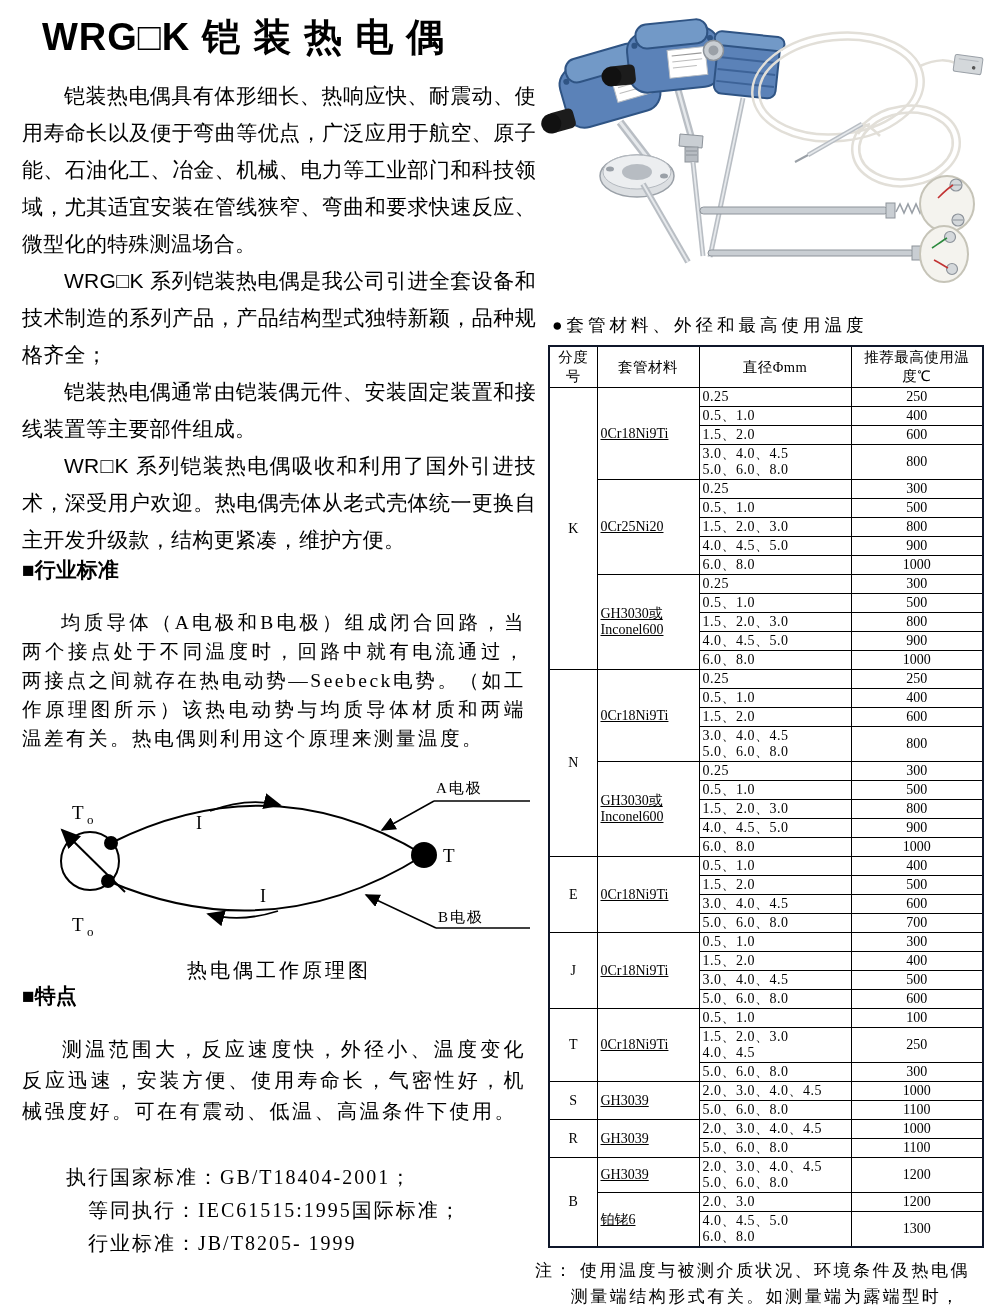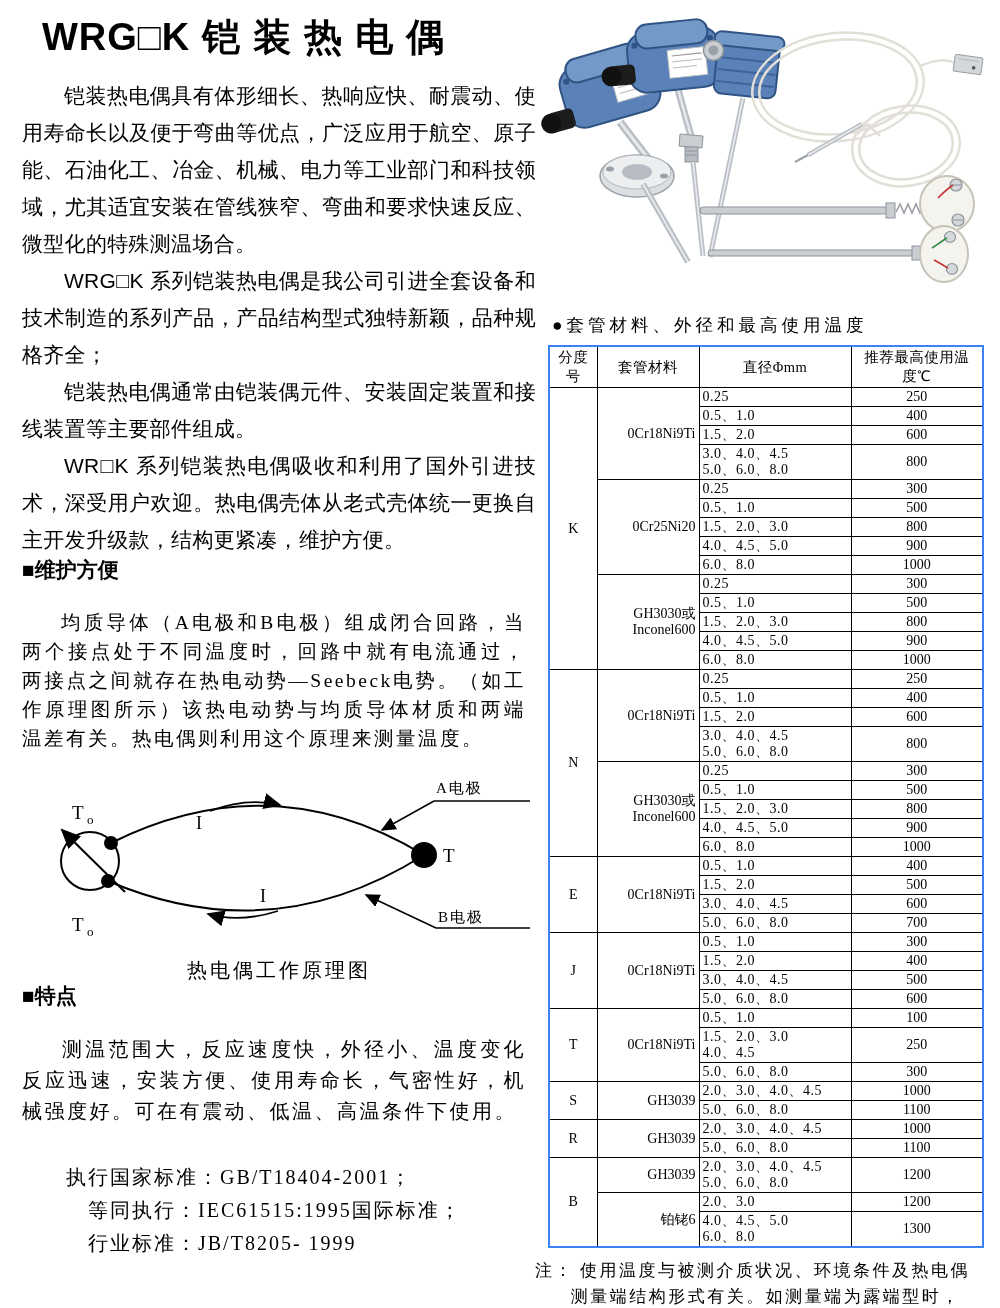--- a/index.html
+++ b/index.html
@@ -30,48 +30,48 @@
   .spec-line { line-height:33px; white-space:nowrap; }
   .spec-line.l1 { margin-left:44px; }
   .spec-line.l2 { margin-left:66px; }
 
   
   .product-photo { position:absolute; left:540px; top:14px; }
   .right-col { position:absolute; left:548px; top:314px; width:452px; }
   .tbl-title { font-family:"Liberation Serif", serif; font-size:17.5px; font-weight:normal;
                letter-spacing:4px; line-height:22px; margin:0 0 9px 4px; white-space:nowrap; }
   table.mat { border-collapse:collapse; width:434px; table-layout:fixed;
-              border:2px solid #3b82f6; }
+              border:2px solid #0f172a; }
   table.mat th, table.mat td { border:1px solid #000; font-family:"Liberation Serif", serif;
               padding:1px 3px; }
   table.mat th { font-size:14.5px; height:27px; font-weight:normal; letter-spacing:0.5px; }
   table.mat td { font-size:14px; line-height:16px; }
   td.c-grade { text-align:center; }
-  td.c-mat   { text-align:right; font-size:13.5px; }
+  td.c-mat   { text-align:left; font-size:13.5px;text-decoration:underline; }
   td.c-dia   { text-align:left; padding-left:5px; letter-spacing:0.5px; }
   td.c-temp  { text-align:center; }
   .note { margin:10px 0 0 -13px; font-family:"Liberation Serif", serif;
           font-size:17px; letter-spacing:2.5px; line-height:26px; }
   .note .ind { padding-left:2.1em; }
   .note-prefix { margin-right:6px; }
 </style>
 </head>
 <body>
 
 <div class="page">
 
   <div class="left-col">
     <h1 class="title"><span>WRG□K</span><span class="cjk">铠装热电偶</span></h1>
 
     <p class="intro">铠装热电偶具有体形细长、热响应快、耐震动、使用寿命长以及便于弯曲等优点，广泛应用于航空、原子能、石油化工、冶金、机械、电力等工业部门和科技领域，尤其适宜安装在管线狭窄、弯曲和要求快速反应、微型化的特殊测温场合。</p>
     <p class="intro">WRG□K 系列铠装热电偶是我公司引进全套设备和技术制造的系列产品，产品结构型式独特新颖，品种规格齐全；</p>
     <p class="intro">铠装热电偶通常由铠装偶元件、安装固定装置和接线装置等主要部件组成。</p>
     <p class="intro">WR□K 系列铠装热电偶吸收和利用了国外引进技术，深受用户欢迎。热电偶壳体从老式壳体统一更换自主开发升级款，结构更紧凑，维护方便。</p>
 
-    <h2 class="sec sec-principle">■维护方便</h2>
+    <h2 class="sec sec-principle">■行业标准</h2>
     <p class="serif-body">均质导体（A电极和B电极）组成闭合回路，当两个接点处于不同温度时，回路中就有电流通过，两接点之间就存在热电动势—Seebeck电势。（如工作原理图所示）该热电动势与均质导体材质和两端温差有关。热电偶则利用这个原理来测量温度。</p>
 
     <div class="diagram-wrap">
       <svg width="512" height="188" viewBox="0 0 512 188">
         <defs>
           <marker id="arr" markerWidth="11" markerHeight="9" refX="9" refY="4.5" orient="auto">
             <path d="M0,0 L10,4.5 L0,9 z" fill="#000"></path>
           </marker>
         </defs>
 

